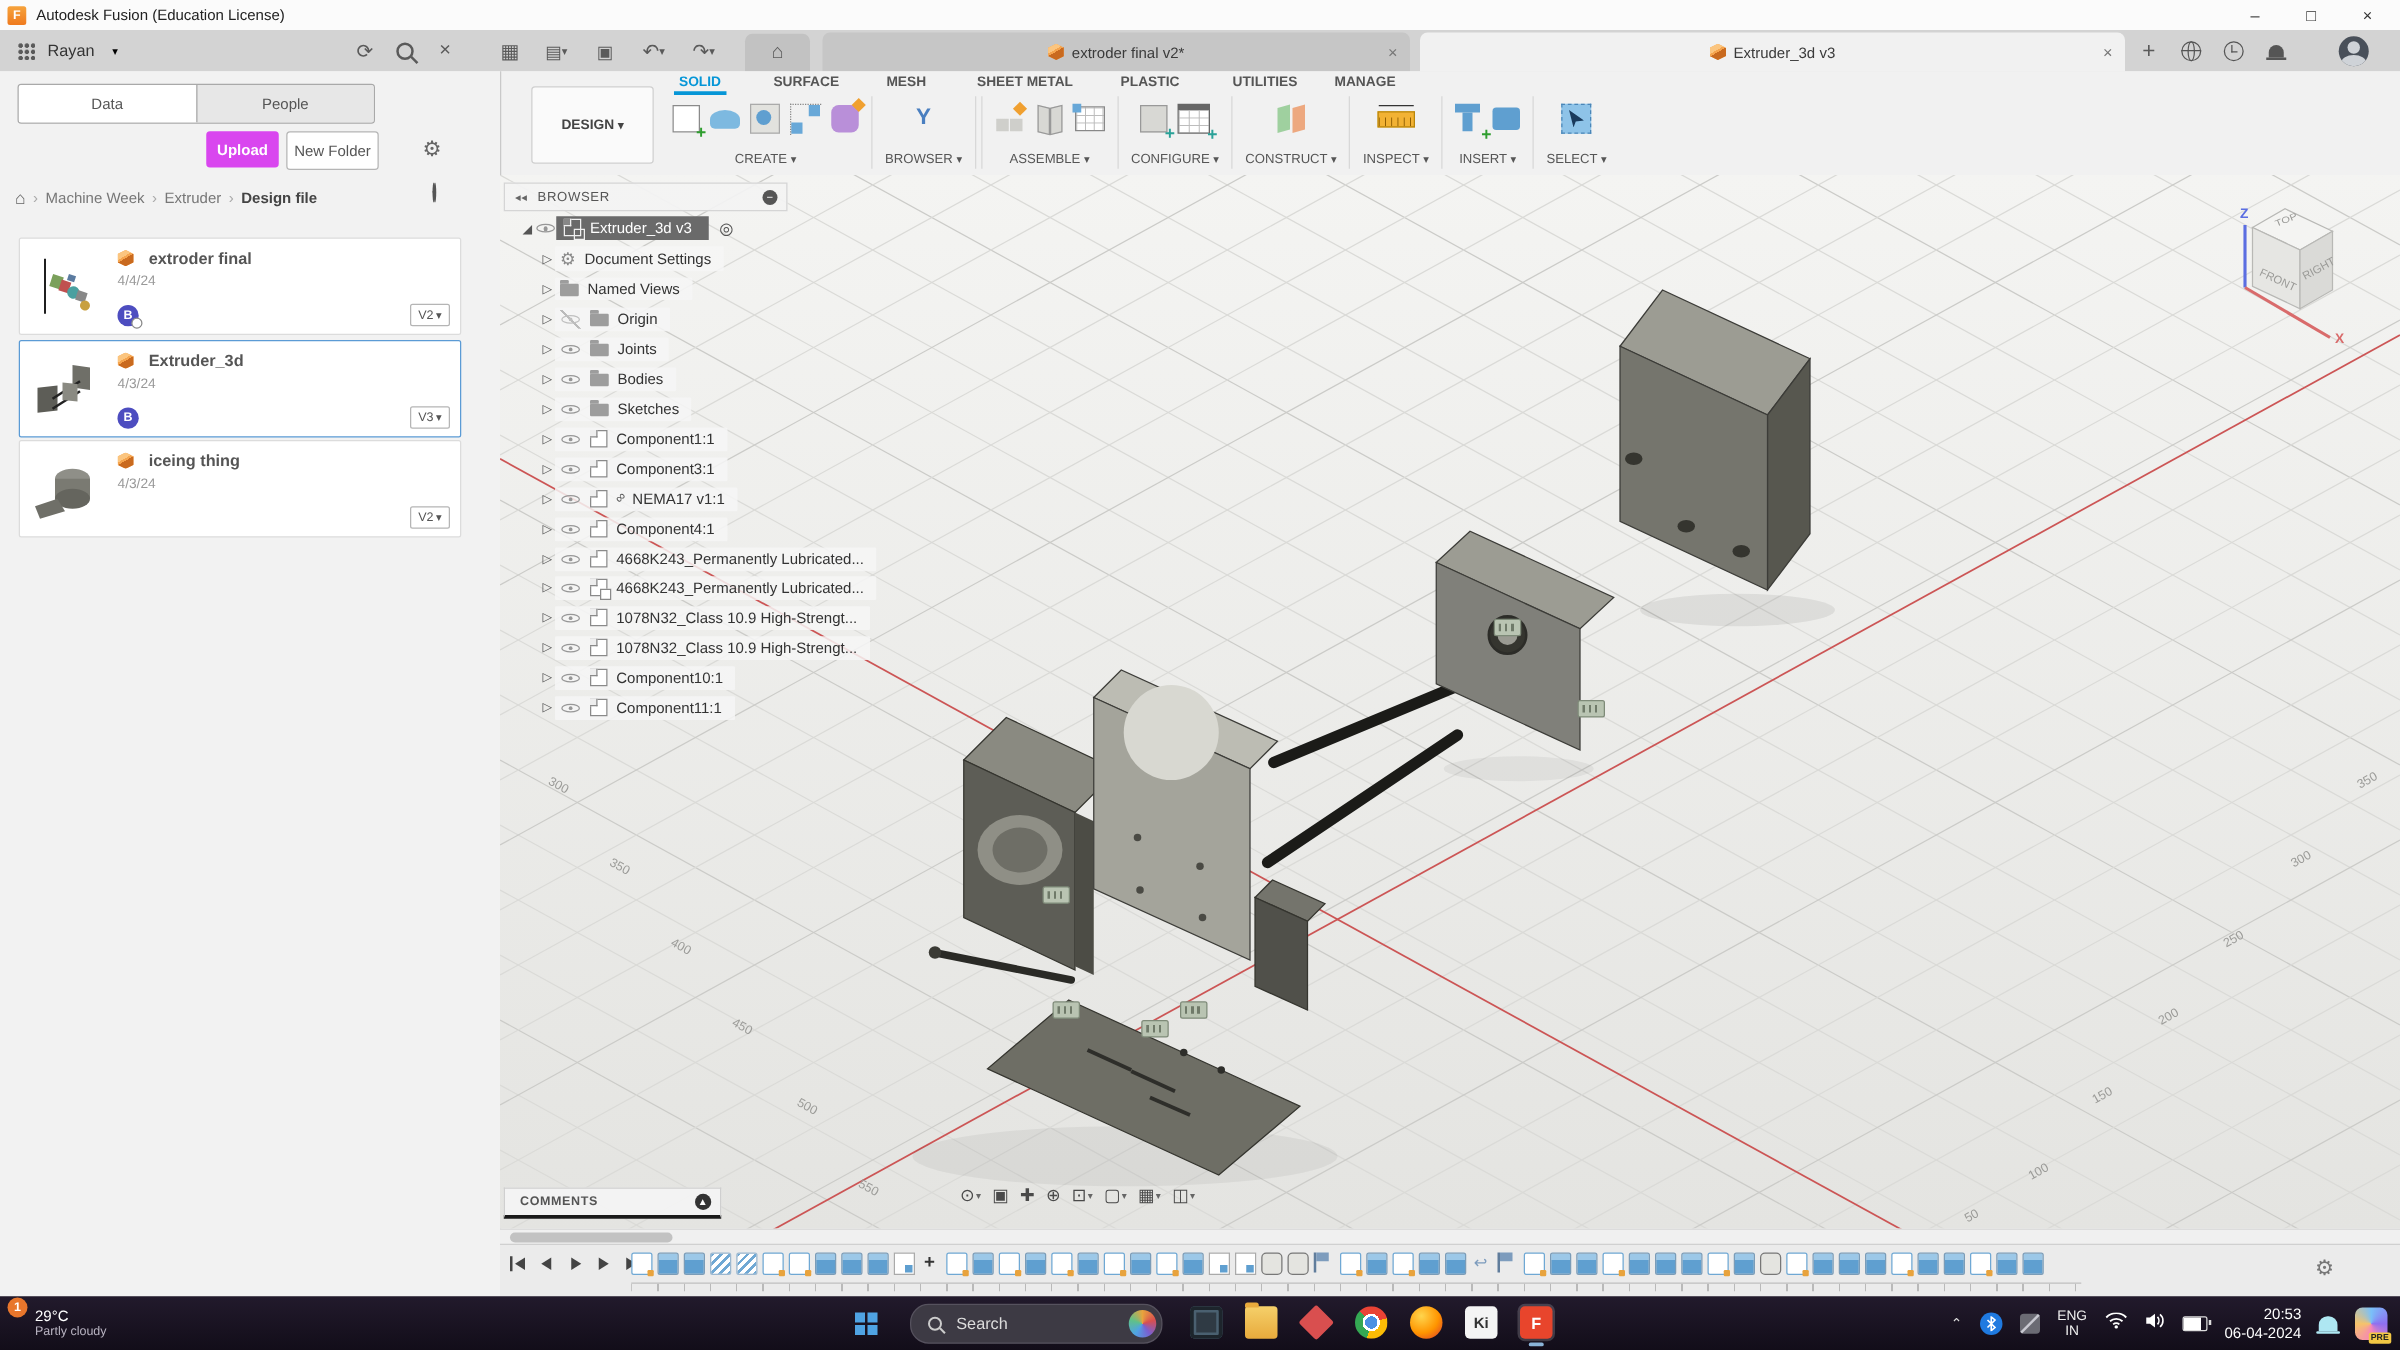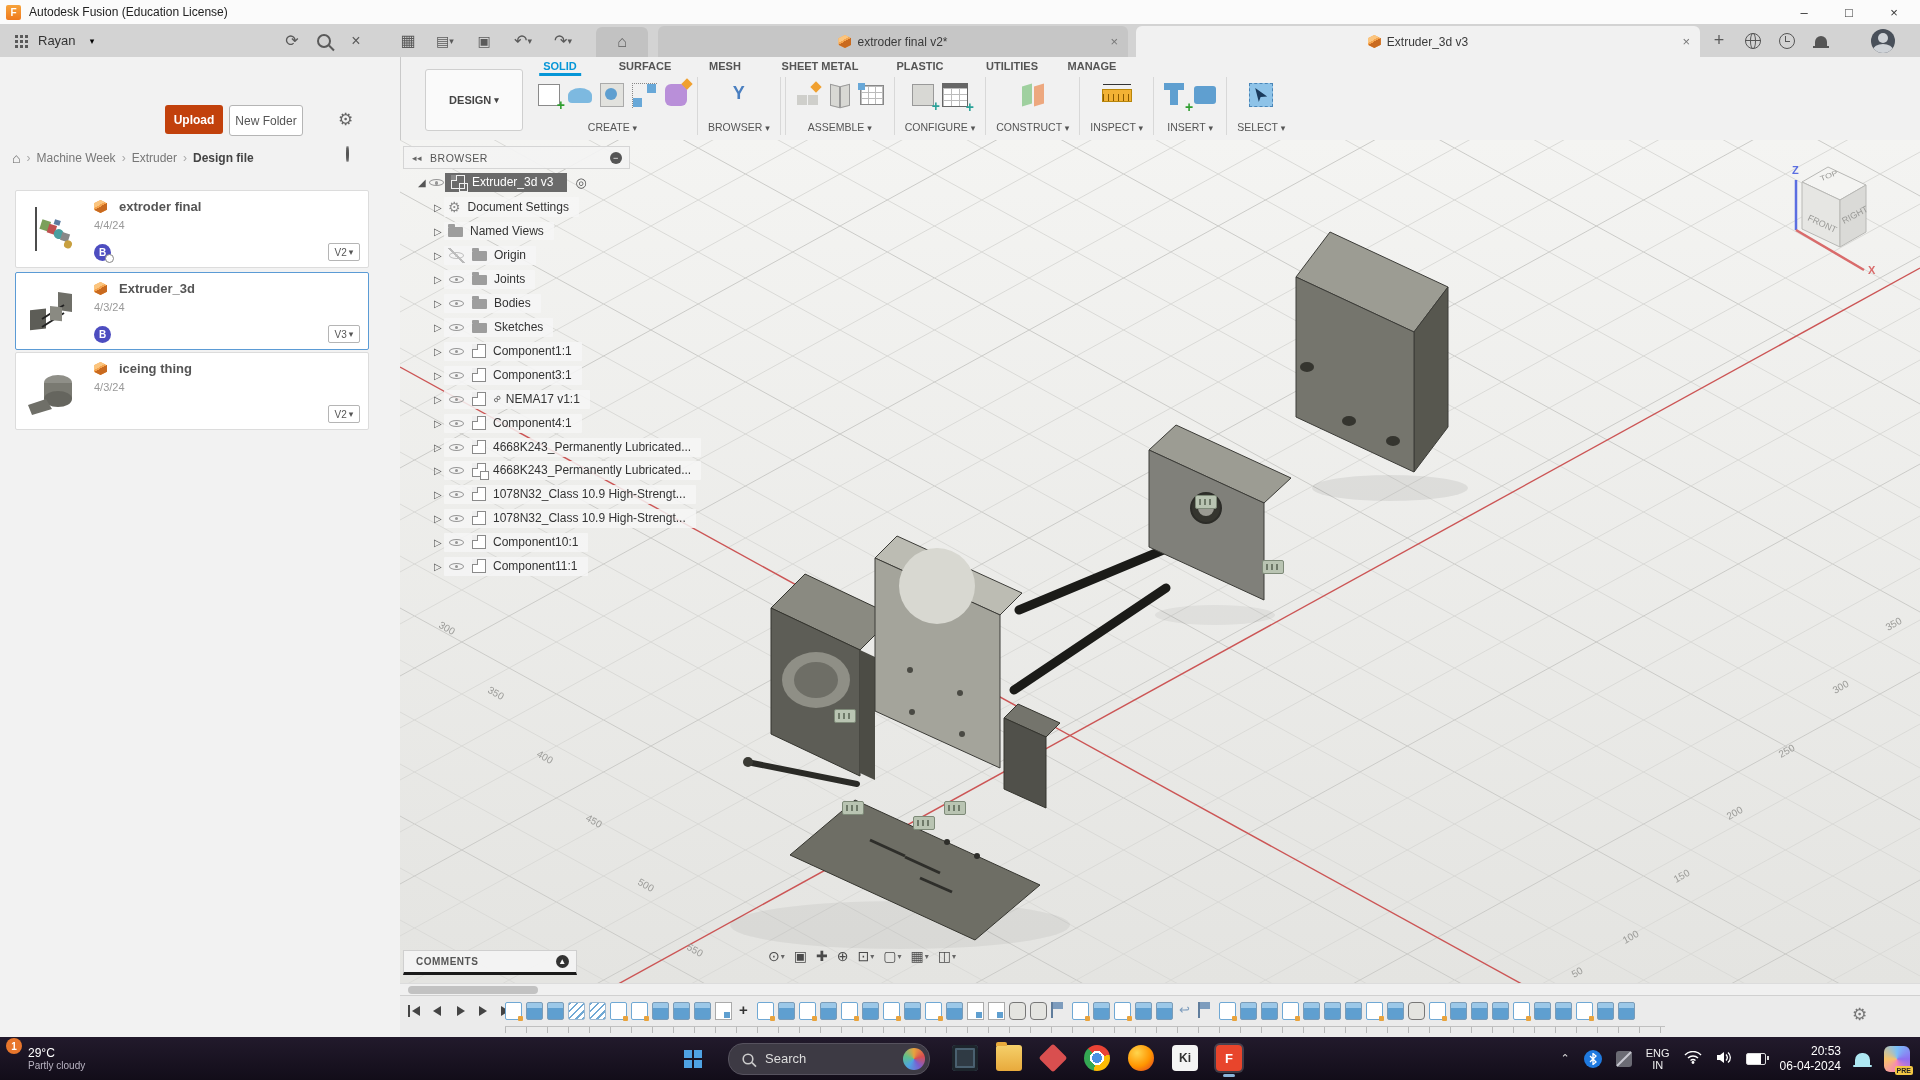--- a/index.html
+++ b/index.html
@@ -83,21 +83,21 @@
   .i-insertbolt::after{content:'+';position:absolute;right:-7px;bottom:-8px;color:#2f9e2f;font-weight:bold;font-size:14px;}
   .i-decal{width:22px;height:18px;background:#5f9fd0;border-radius:3px;}
   .i-select{width:22px;height:22px;background:#8ec3e8;border:1.5px dashed #4a86b8;}
   .i-select::after{content:'';position:absolute;left:5px;top:4px;width:12px;height:14px;background:#1a3a5c;clip-path:polygon(0 0,100% 60%,45% 65%,30% 100%);}
   
   .dpanel{left:0;top:57px;width:400px;height:980px;background:#f2f2f2;border-right:1px solid #c9c9c9;}
   .seg{position:absolute;left:14px;top:10px;width:284px;height:30px;display:flex;border:1px solid #a9a9a9;border-radius:3px;overflow:hidden;}
   .seg>div{flex:1;display:flex;align-items:center;justify-content:center;font-size:12px;color:#555;}
   .seg .on{background:#fff;}
   .seg .off{background:#e7e7e7;border-left:1px solid #a9a9a9;}
-  .btn-upload{position:absolute;left:165px;top:48px;width:58px;height:29px;background:#c2410c;border-radius:3px;color:#fff;font-size:12px;font-weight:bold;display:flex;align-items:center;justify-content:center;}
+  .btn-upload{position:absolute;left:165px;top:48px;width:58px;height:29px;background:#d946ef;border-radius:3px;color:#fff;font-size:12px;font-weight:bold;display:flex;align-items:center;justify-content:center;}
   .btn-newfolder{position:absolute;left:229px;top:48px;width:72px;height:29px;background:#fff;border:1px solid #b5b5b5;border-radius:3px;color:#555;font-size:12px;display:flex;align-items:center;justify-content:center;}
   .gearbtn{position:absolute;left:338px;top:52px;font-size:17px;color:#666;}
   .crumbs{position:absolute;left:12px;top:90px;width:376px;height:22px;display:flex;align-items:center;gap:6px;font-size:12px;color:#777;}
   .crumbs .sep{color:#aaa;}
   .crumbs .last{color:#444;font-weight:bold;}
   .crumb-globe{position:absolute;right:40px;top:0;}
   .pcard{position:absolute;left:15px;width:352px;height:76px;background:#fff;border:1px solid #dcdcdc;border-radius:2px;}
   .pcard.sel{border:1.5px solid #5b9bd5;}
   .pthumb{position:absolute;left:6px;top:8px;width:62px;height:60px;}
   .ptitle{position:absolute;left:78px;top:8px;display:flex;align-items:center;gap:6px;font-size:13px;font-weight:bold;color:#555;}
@@ -341,20 +341,24 @@
       <div class="rgroup">
         <div class="icons">
             <span class="ri i-select"></span>
           </div>
         <div class="glabel"><span>SELECT</span> <span class="caret">▾</span></div>
       </div>
     </div>
   </div>
 
   <div class="abs dpanel">
+    <div class="seg">
+      <div class="on">Data</div>
+      <div class="off">People</div>
+    </div>
     <div class="btn-upload">Upload</div>
     <div class="btn-newfolder">New Folder</div>
     <div class="gearbtn">⚙</div>
     <div class="crumbs">
       <span style="color:#666;font-size:14px;">⌂</span>
       <span class="sep">›</span>
       <span>Machine Week</span>
       <span class="sep">›</span>
       <span>Extruder</span>
       <span class="sep">›</span>

